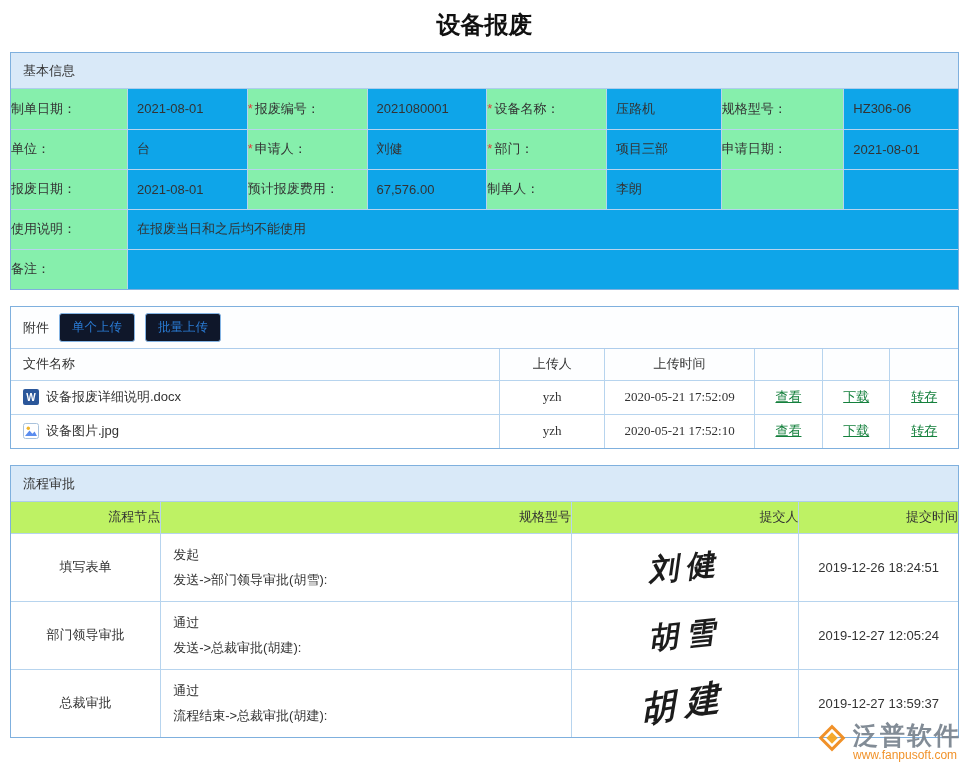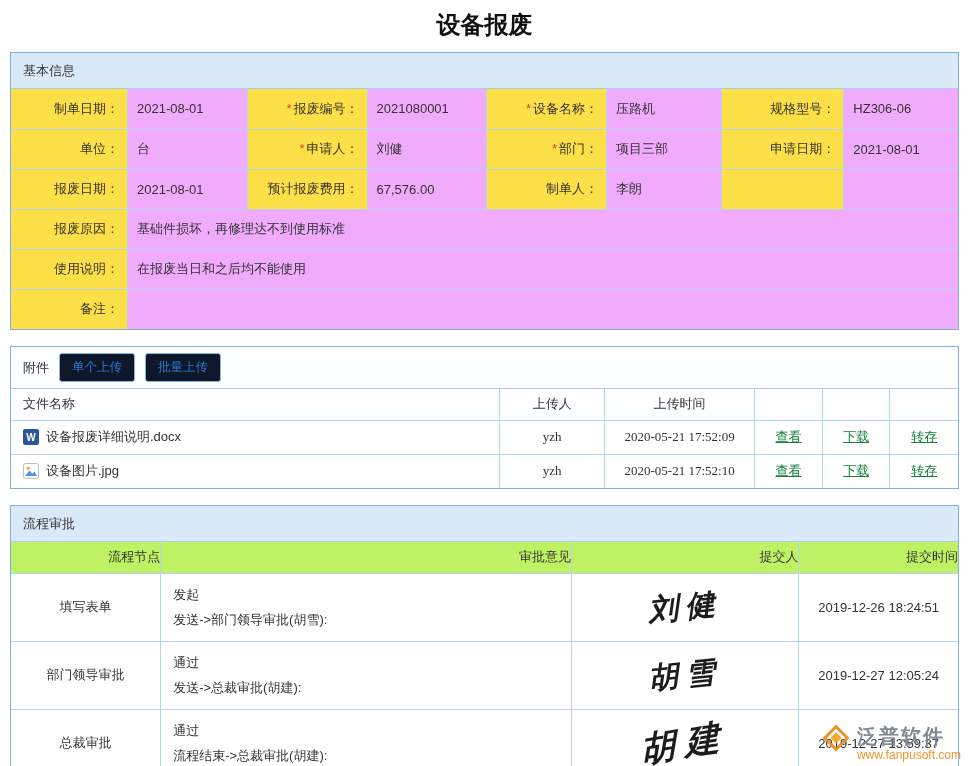--- a/index.html
+++ b/index.html
@@ -20,22 +20,22 @@
   }
   .panel-head.blue { background: #d9e9f8; }
   .panel-head.white { background: #fdfeff; height: 42px; }
   .panel-head .head-label { font-size: 13px; color: #333; text-align: center; }
 
   table { width: 100%; border-collapse: collapse; table-layout: fixed; border-style: hidden; }
   td, th { border: 1px solid #b7d4ee; font-size: 13px; font-weight: normal; overflow: hidden; white-space: nowrap; }
 
   
   .grid td { height: 40px; }
-  .grid td.lbl { background: #fde047; text-align: right; padding-right: 8px; color: #333; }
-  .grid td.val { background: #f0abfc; text-align: left; padding-left: 9px; margin-top: 35px; }
+  .grid td.lbl { background: #86efac; text-align: left; padding-right: 8px; color: #333; }
+  .grid td.val { background: #0ea5e9; text-align: left; padding-left: 9px; margin-top: 35px; }
   .req { color: #e03a3a; margin-right: 2px; }
 
   
   .up-btn {
     display: inline-block; border: 1px solid #84b4e4; background: #0f172a;
     color: #2a7bd4; font-size: 12.5px; padding: 5px 12px; border-radius: 3px;
     cursor: pointer; font-family: inherit;
   }
   .files th { height: 31px; background: #fdfeff; }
   .files td { height: 34px; }
@@ -58,21 +58,21 @@
     letter-spacing: 7px; transform: rotate(-6deg);
   }
   .flow tbody tr:nth-child(3) .signature { font-size: 35px; transform: rotate(-10deg) skewX(-6deg); letter-spacing: 10px; }
 
   
   .brand {
     position: absolute; right: 8px; bottom: 3px; z-index: 5;
     display: flex; align-items: flex-start; gap: 5px; opacity: 0.95;
   }
   .brand-text { display: flex; flex-direction: column; align-items: flex-start; }
-  .brand-name { font-size: 20px; font-weight: bold; color: #7c8691; letter-spacing: 2px; line-height: 24px; font-family: Liberation Serif, serif; }
+  .brand-name { font-size: 25px; font-weight: bold; color: #7c8691; letter-spacing: 2px; line-height: 24px; font-family: Liberation Serif, serif; }
   .brand-url { font-size: 12px; color: #f08c1e; line-height: 15px; }
 </style>
 </head>
 <body>
 
 <div class="page-title">设备报废</div>
 
 <section class="panel">
   <div class="panel-head blue">
     <span class="head-label">基本信息</span>
@@ -113,24 +113,20 @@
         <td class="lbl"><span>报废日期：</span></td>
         <td class="val"><span>2021-08-01</span></td>
         <td class="lbl"><span>预计报废费用：</span></td>
         <td class="val"><span>67,576.00</span></td>
         <td class="lbl"><span>制单人：</span></td>
         <td class="val"><span>李朗</span></td>
         <td class="lbl"><span></span></td>
         <td class="val"><span></span></td>
       </tr>
       <tr>
-        <td class="lbl"><span>报废原因：</span></td>
-        <td class="val" colspan="7"><span>基础件损坏，再修理达不到使用标准</span></td>
-      </tr>
-      <tr>
         <td class="lbl"><span>使用说明：</span></td>
         <td class="val" colspan="7"><span>在报废当日和之后均不能使用</span></td>
       </tr>
       <tr>
         <td class="lbl"><span>备注：</span></td>
         <td class="val" colspan="7"><span></span></td>
       </tr>
     </tbody>
   </table>
 </section>
@@ -209,21 +205,21 @@
   <table class="flow">
     <colgroup>
       <col style="width:15.8%">
         <col style="width:43.4%">
         <col style="width:24%">
         <col style="width:16.8%">
     </colgroup>
     <thead>
       <tr>
         <th>流程节点</th>
-        <th>审批意见</th>
+        <th>规格型号</th>
         <th>提交人</th>
         <th>提交时间</th>
       </tr>
     </thead>
     <tbody>
       <tr>
         <td class="node-col">填写表单</td>
         <td class="opinion-col">
           <div class="line1">发起</div>
           <div class="line2">发送-&gt;部门领导审批(胡雪):</div>

